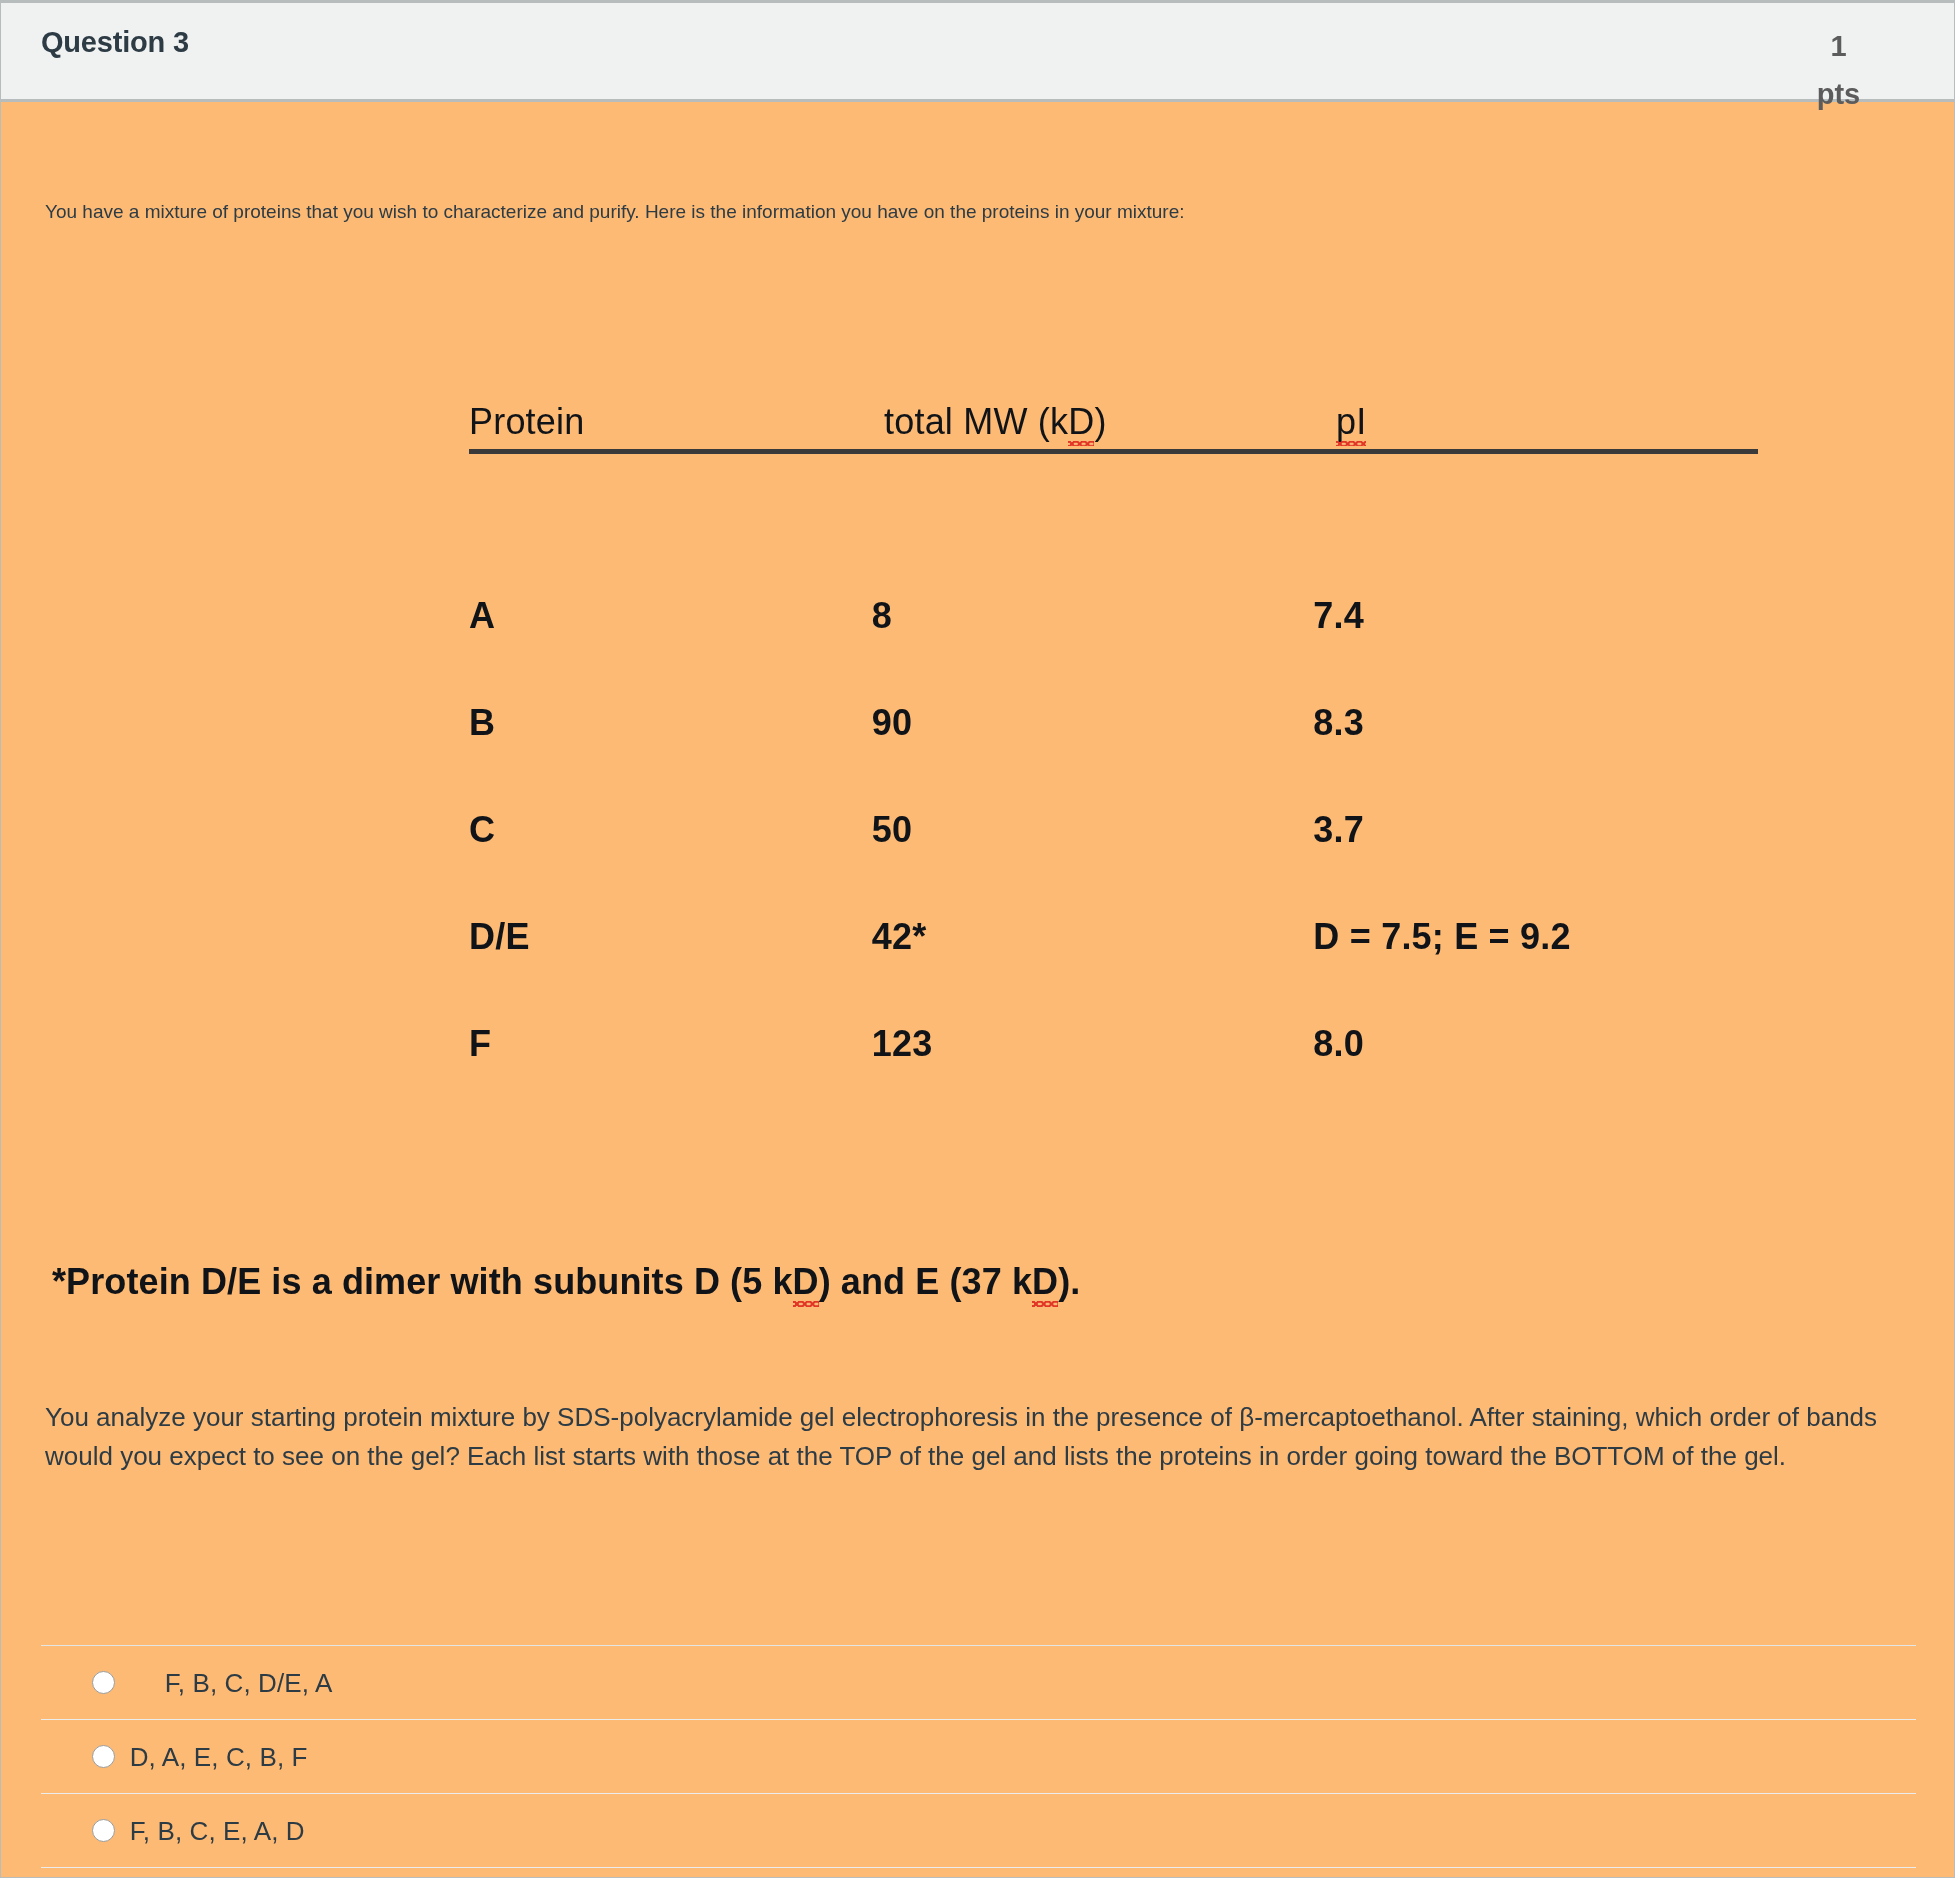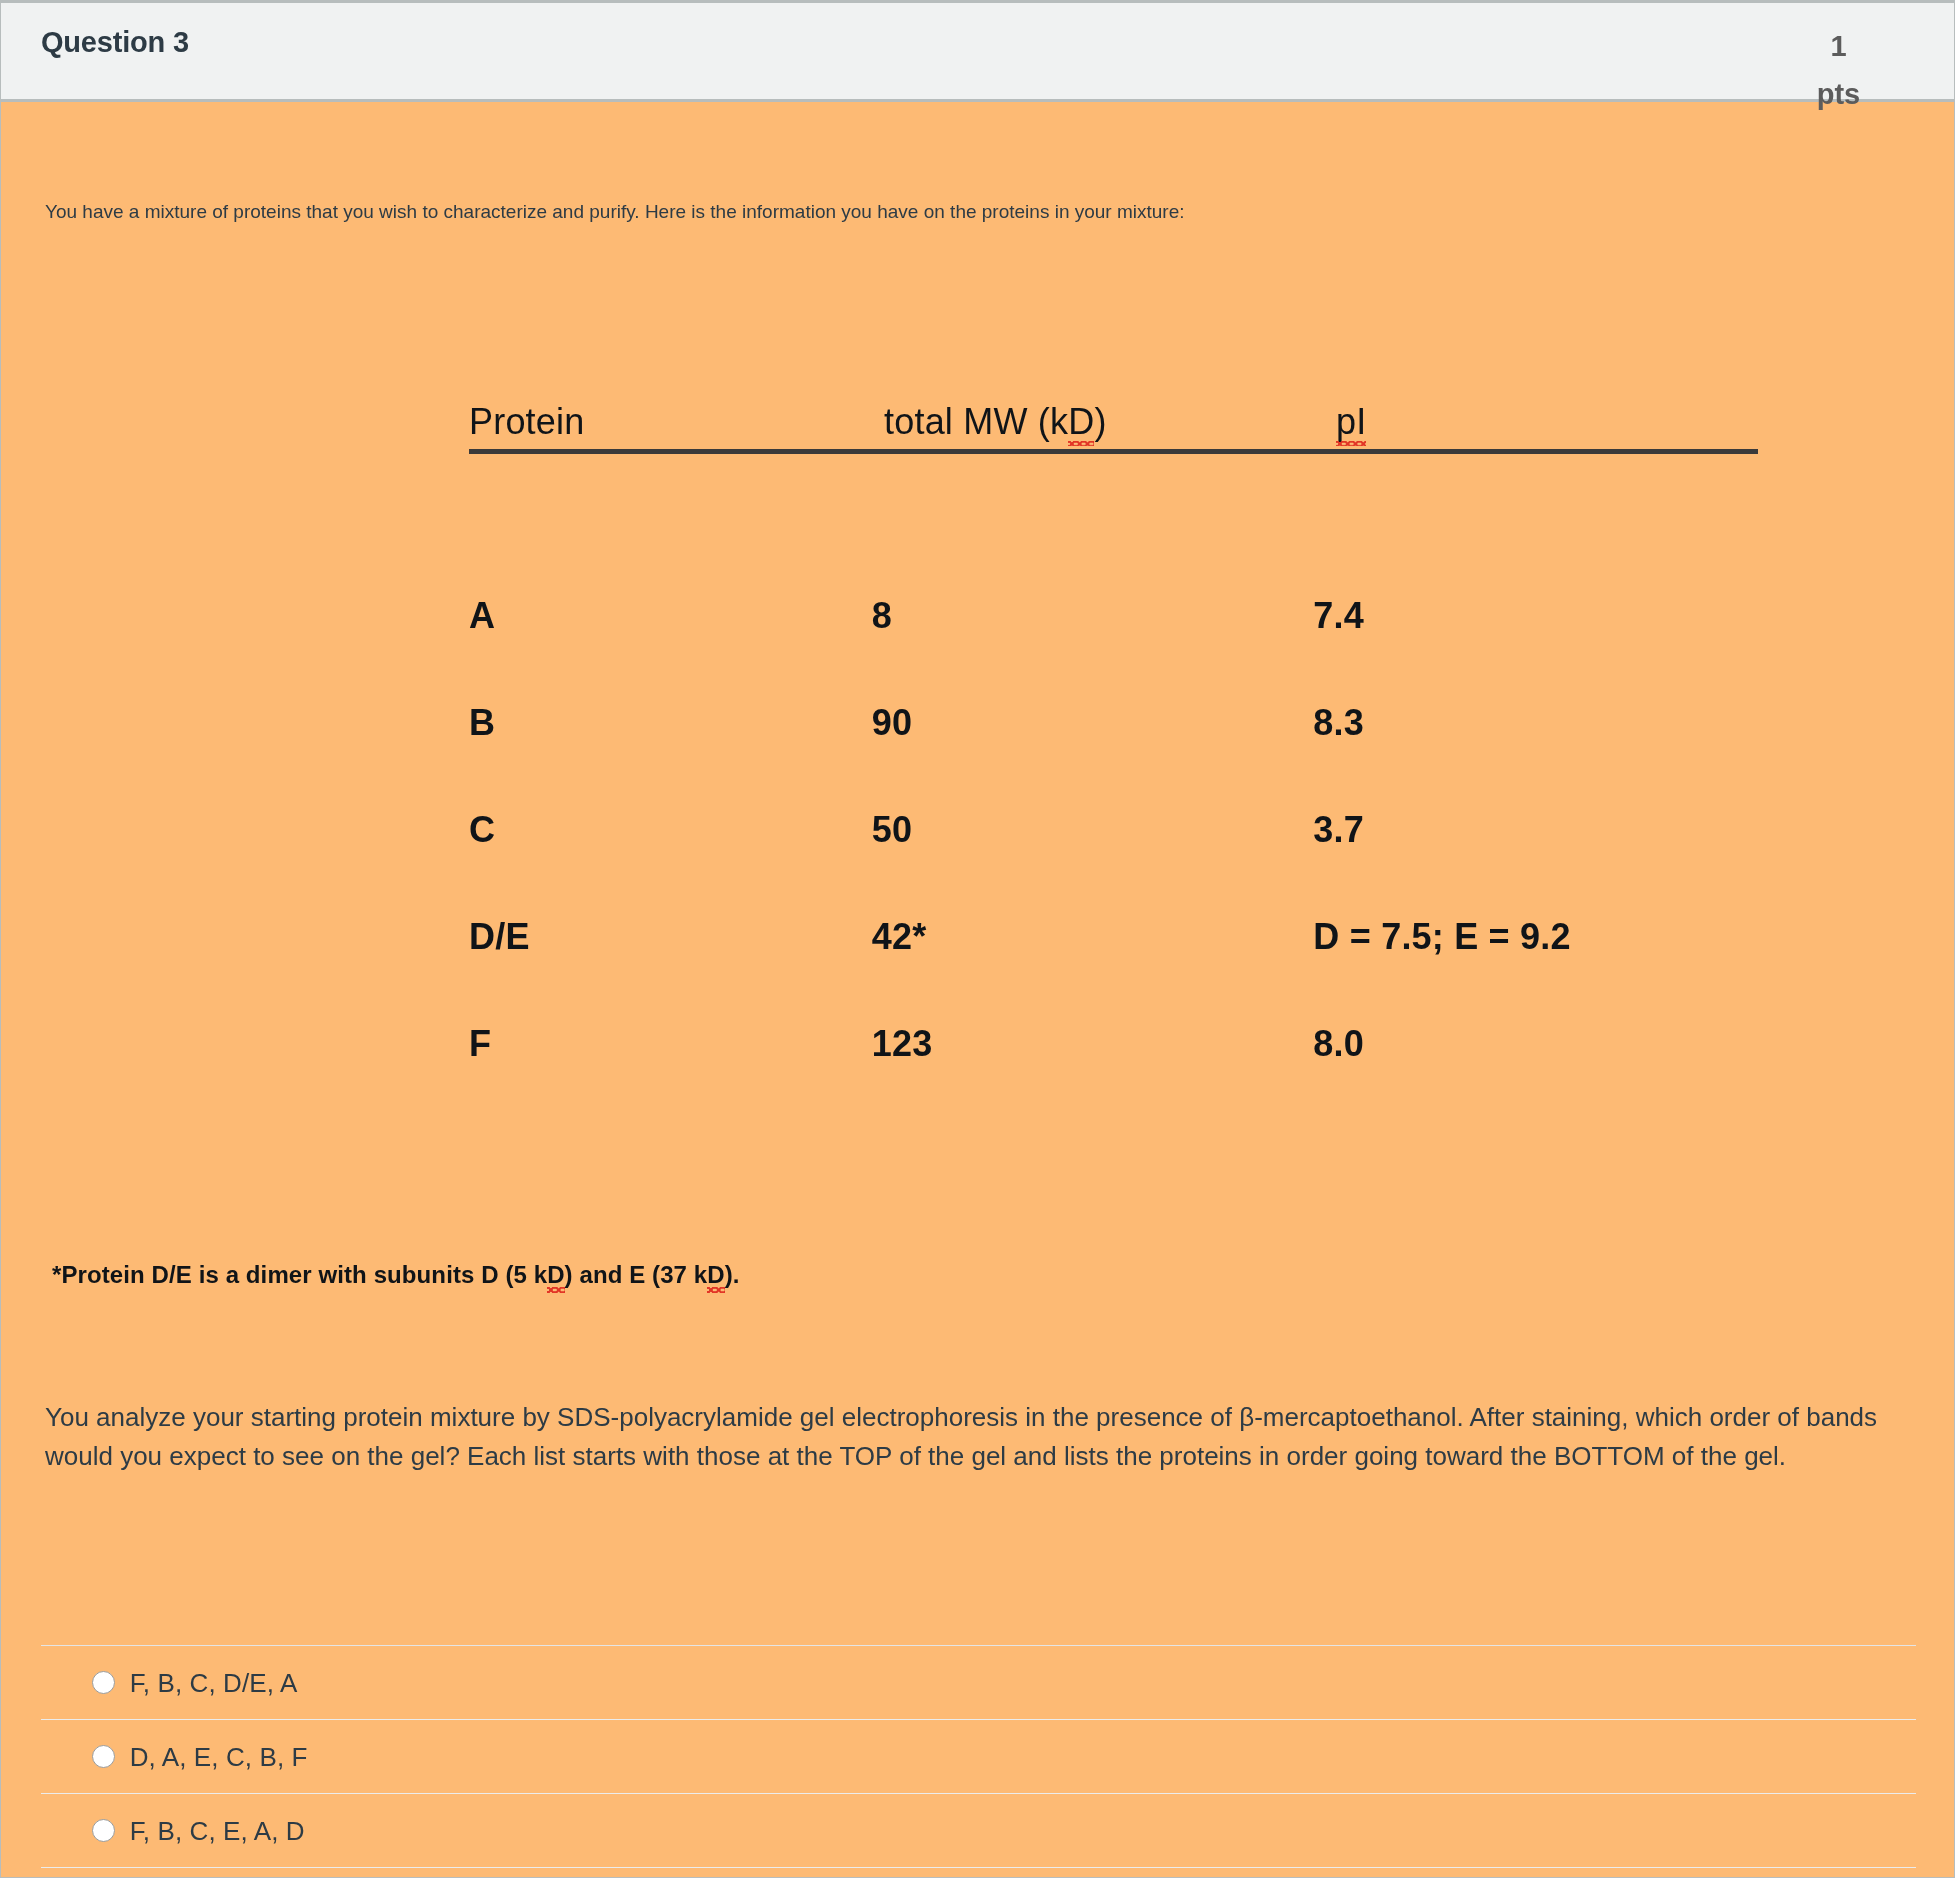--- a/index.html
+++ b/index.html
@@ -117,21 +117,21 @@
   .pf-body { position: absolute; left: 468px; top: 214px; width: 1286px; }
   .pf-body .pf-cell {
     font-size: 36px;
     font-weight: bold;
     letter-spacing: 0.2px;
   }
   .pf-note {
     position: absolute;
     left: 51px;
     top: 880px;
-    font-size: 24px;
+    font-size: 36px;
     font-weight: bold;
     letter-spacing: 0.1px;
   }
   
   .sq {
     position: relative;
     display: inline-block;
   }
   .sq::after {
     content: "";
@@ -170,21 +170,21 @@
   }
   .answer-row {
     position: relative;
     height: 74px;
     display: flex;
     align-items: center;
     padding-left: 51px;
     border-top: 1.9px solid #ebecec;
     margin: 0 40px;
   }
-  .answer-row:first-child { border-top: 1.9px solid #e4e5e5; }
+  .answer-row:first-child { border-top: 1.9px solid #e4e5e5; gap: 35px; }
   .radio {
     width: 23.4px;
     height: 23.4px;
     min-width: 23.4px;
     border: 1.9px solid #9a9c9c;
     border-radius: 50%;
     background: #ffffff;
     margin-right: 14.3px;
   }
   .answer-label {

